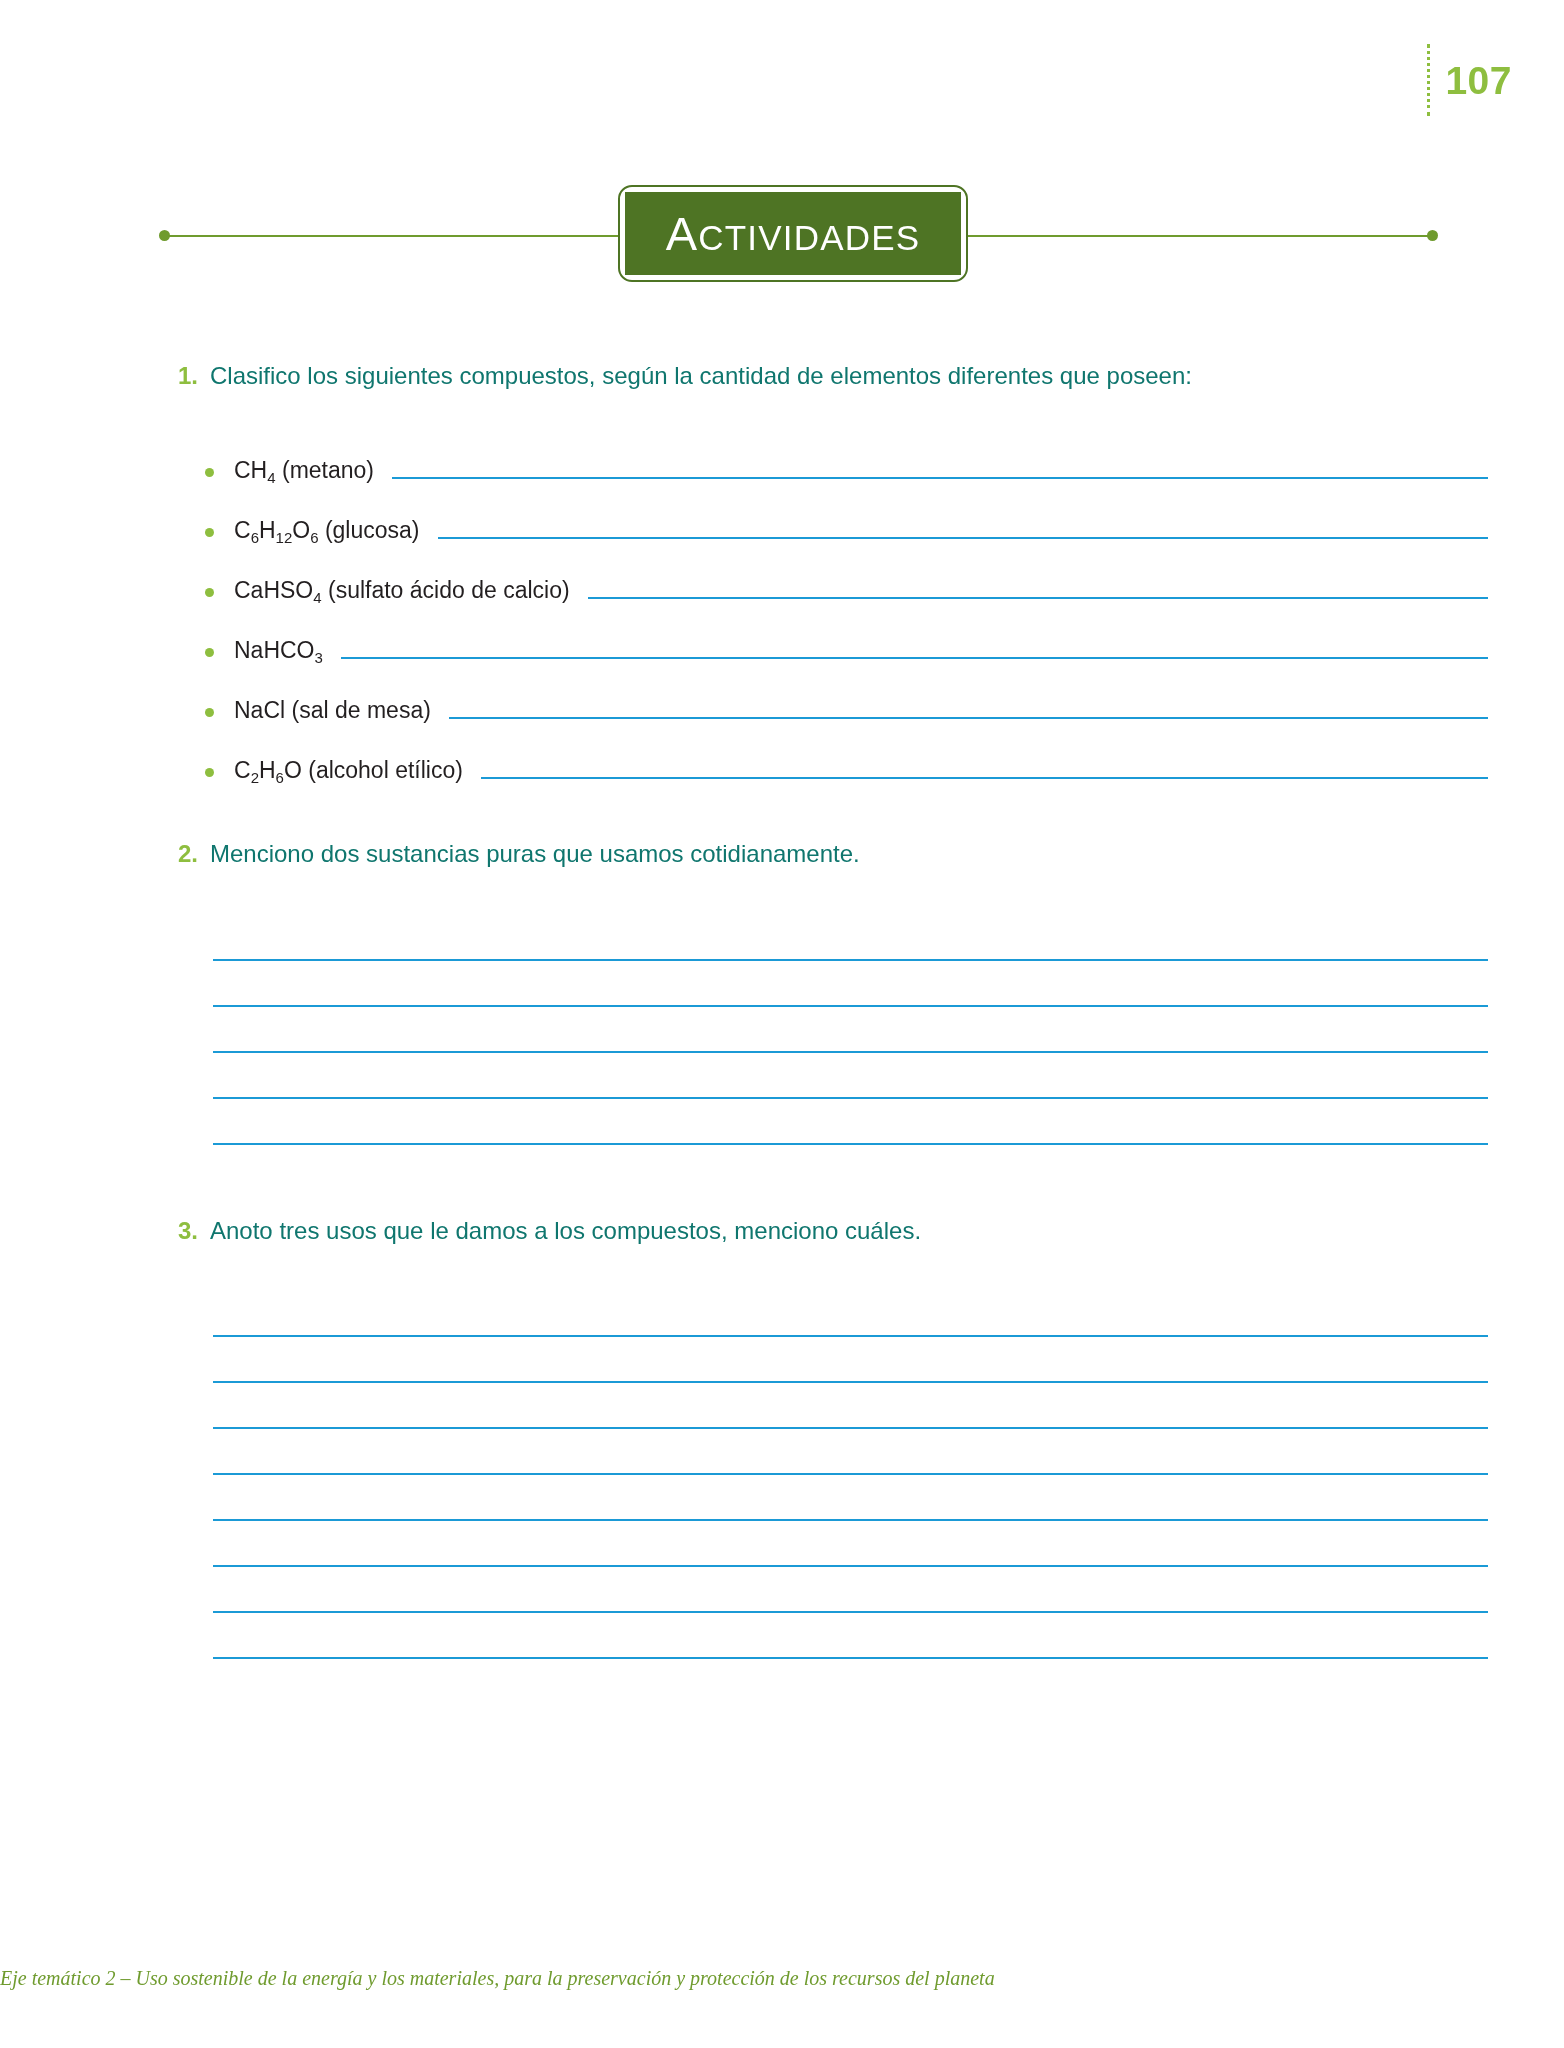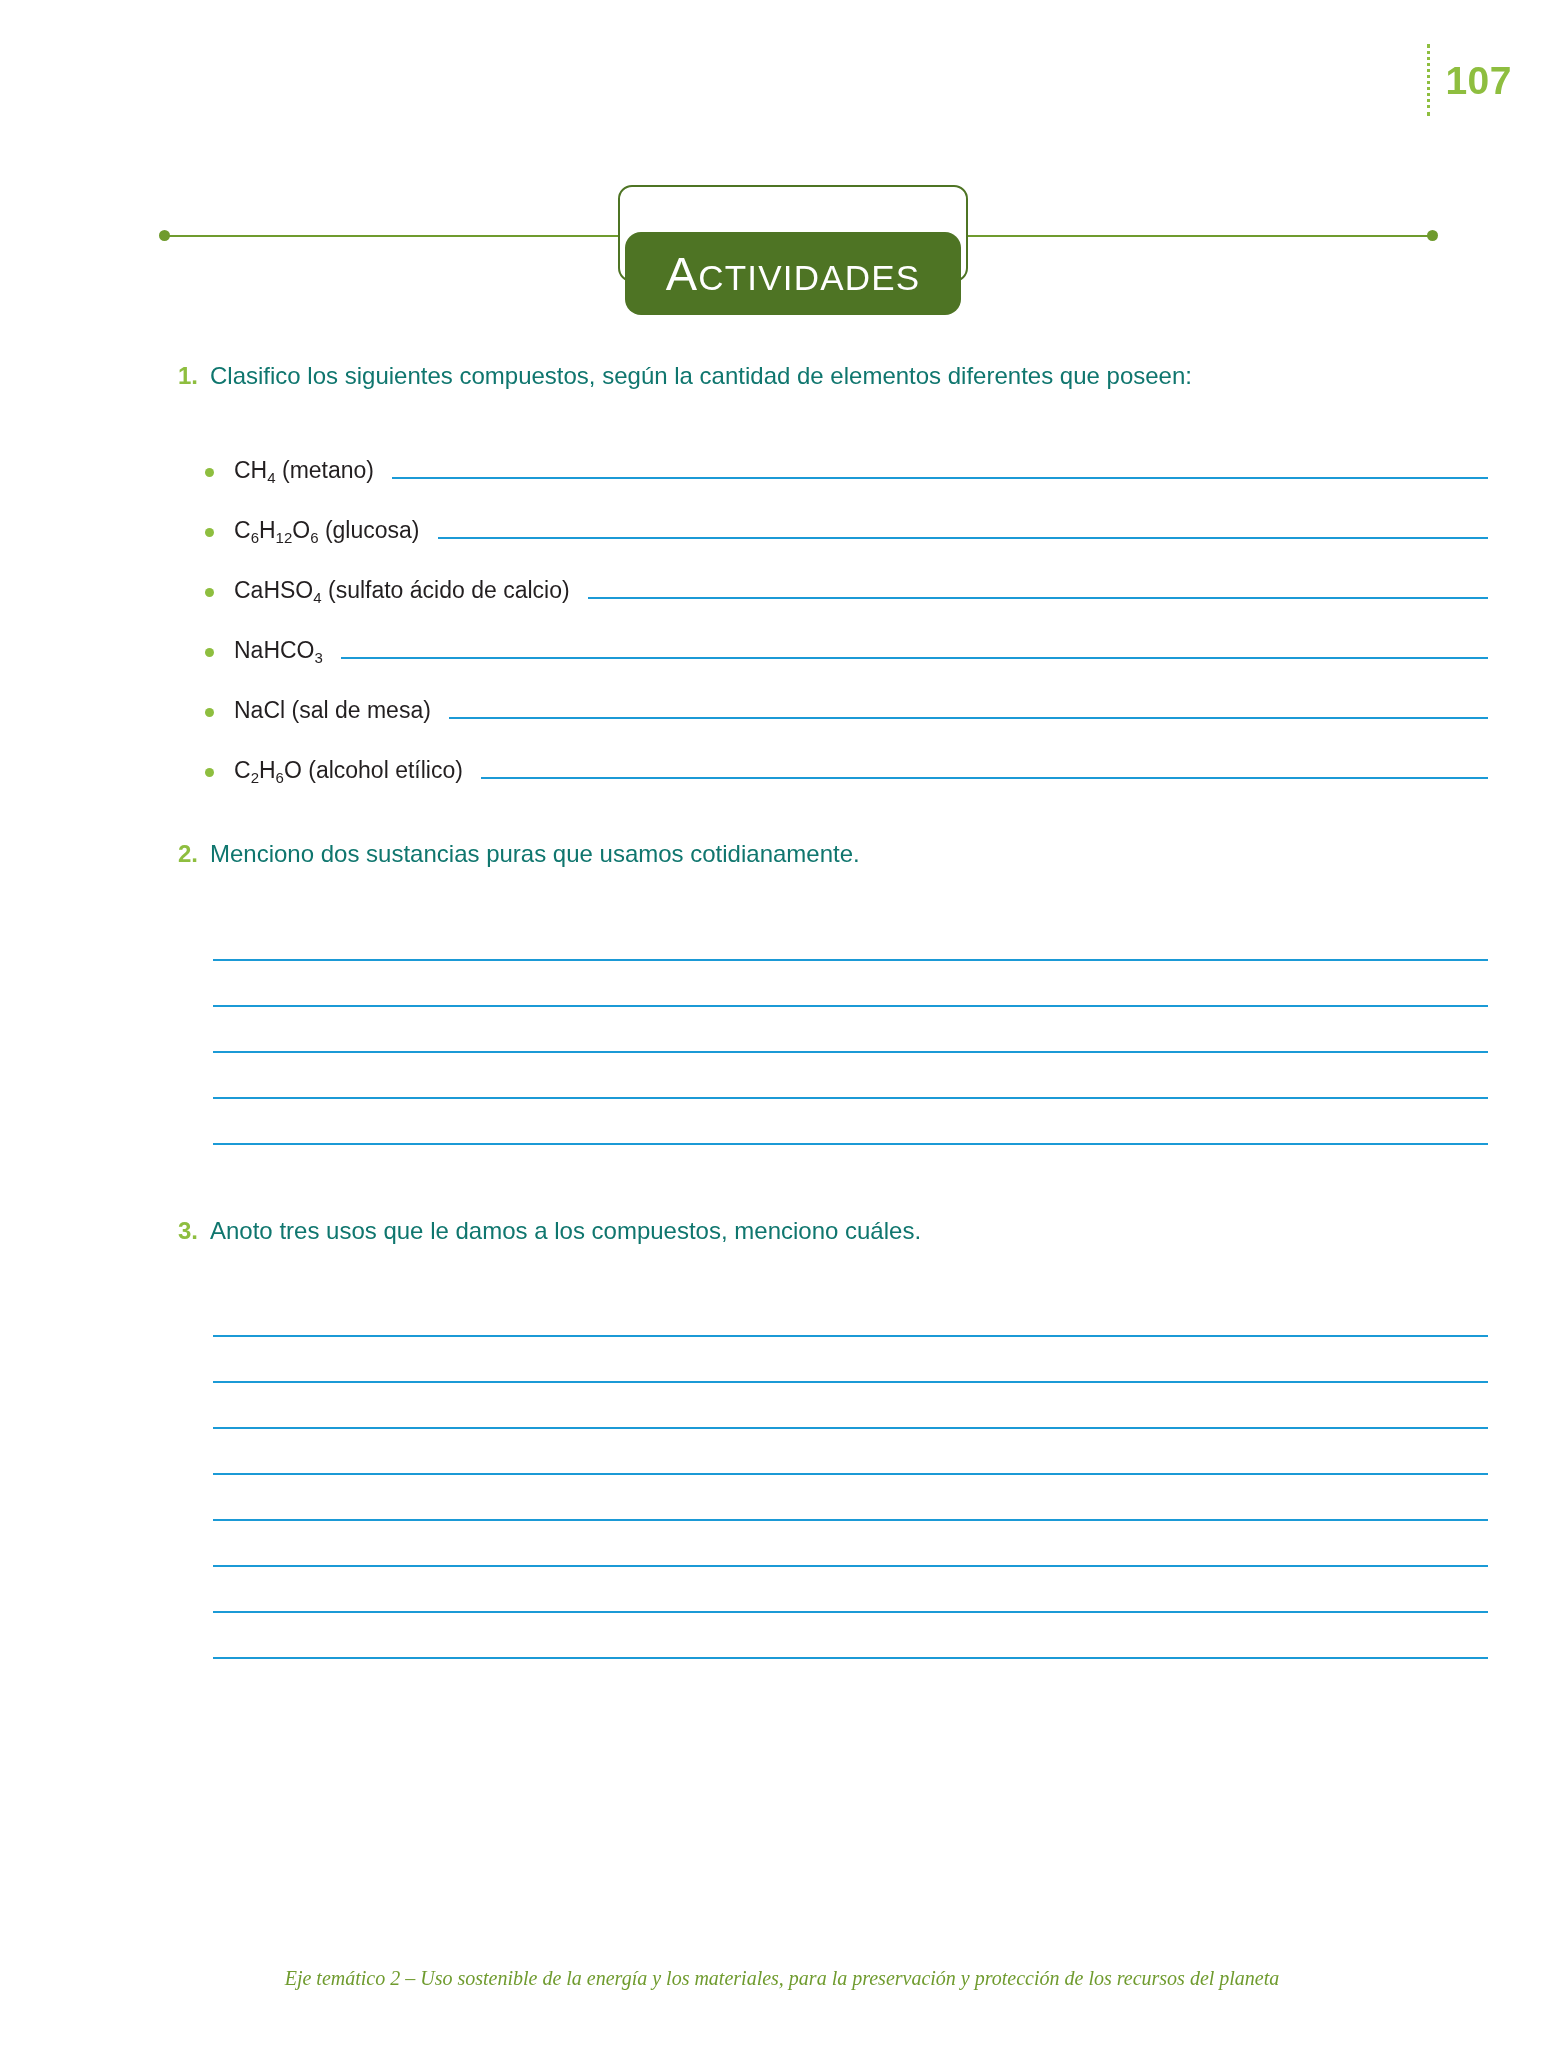--- a/index.html
+++ b/index.html
@@ -73,25 +73,24 @@
     border: 2px solid #4e7424;
     border-radius: 14px;
     padding: 5px;
     background: #ffffff;
     box-sizing: border-box;
   }
   .banner-inner {
     width: 100%;
     height: 100%;
     background: #4e7424;
-    border-radius: 16px;
+    border-radius: 0;
     display: flex;
     align-items: center;
     justify-content: center;
-    margin-top: 40px;
   }
   .banner-title {
     color: #ffffff;
     font-size: 35px;
     letter-spacing: 1.2px;
   }
   .banner-title .cap { font-size: 47px; }
 
   
   .content {
@@ -170,21 +169,21 @@
     border-bottom: 2px solid #1b9ad6;
     height: 44px;
   }
 
   
   .footer {
     position: absolute;
     bottom: 58px;
     left: 0;
     width: 1564px;
-    text-align: center;
+    text-align: left;
     font-family: "Liberation Serif", serif;
     font-style: italic;
     font-size: 20px;
     color: #6f9b2e;
   }
 </style>
 </head>
 <body>
 
 <div class="page-number-wrap">

